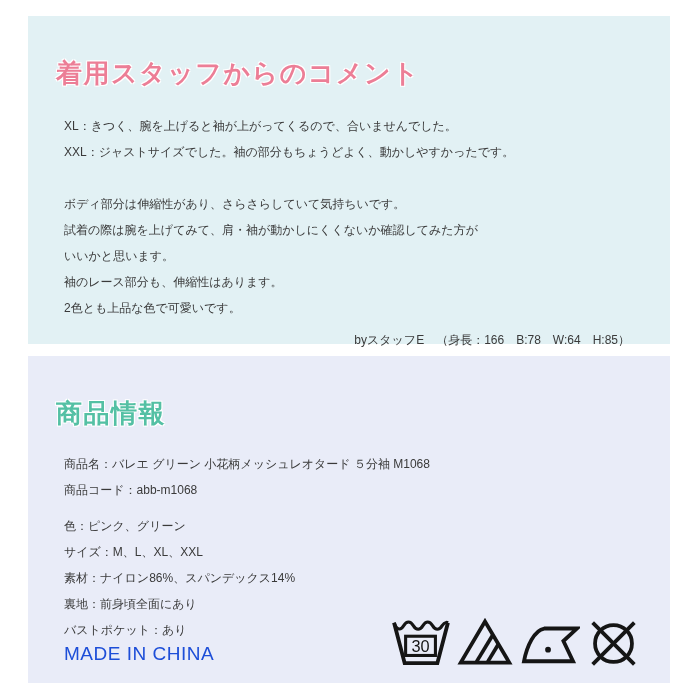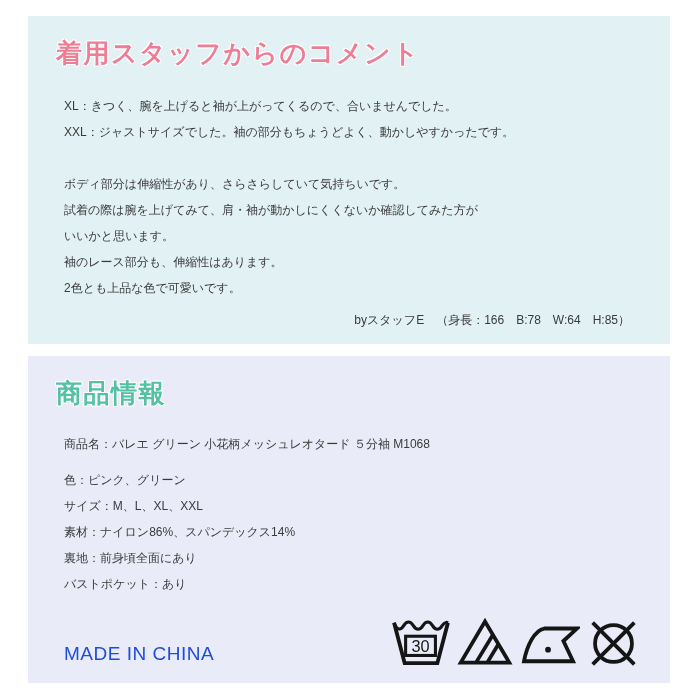--- a/index.html
+++ b/index.html
@@ -11,21 +11,21 @@
     overflow:hidden;
   }
   .panel {
     position:absolute; left:28px; width:642px;
     box-sizing:border-box;
   }
   .panel-comment { top:16px;  height:328px; background:#e2f1f4; }
   .panel-product { top:356px; height:327px; background:#e9ecf8; }
 
   .section-title {
-    margin:0; padding:20px 0 0 28px;
+    margin:0; padding:40px 0 0 28px;
     font-size:26px; font-weight:bold; letter-spacing:1.5px;
     text-shadow:-1px -1px 0 #fff, 1px -1px 0 #fff, -1px 1px 0 #fff, 1px 1px 0 #fff;
   }
   .title-pink { color:#ec7e96; }
   .title-teal { color:#54c0a4; }
 
   .body-text {
     margin:0 28px 0 36px;
     font-size:12px; line-height:26px;
     color:#3a3a3a;
@@ -73,20 +73,21 @@
   </div>
 
   <div class="body-text byline">byスタッフE　（身長：166　B:78　W:64　H:85）</div>
 </section>
 
 <section class="panel panel-product">
   <h2 class="section-title title-teal">商品情報</h2>
 
   <div class="body-text group-1">
     <div>商品名：バレエ グリーン 小花柄メッシュレオタード ５分袖 M1068</div>
+    <div>商品コード：abb-m1068</div>
   </div>
 
   <div class="body-text group-2">
     <div>色：ピンク、グリーン</div>
     <div>サイズ：M、L、XL、XXL</div>
     <div>素材：ナイロン86%、スパンデックス14%</div>
     <div>裏地：前身頃全面にあり</div>
     <div>バストポケット：あり</div>
   </div>
 

